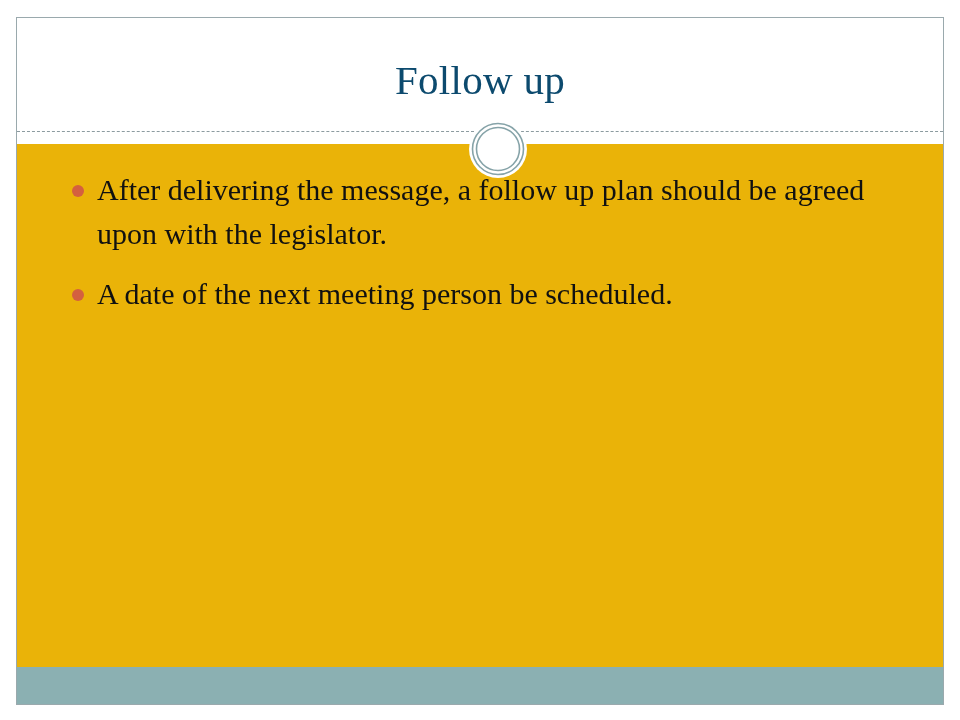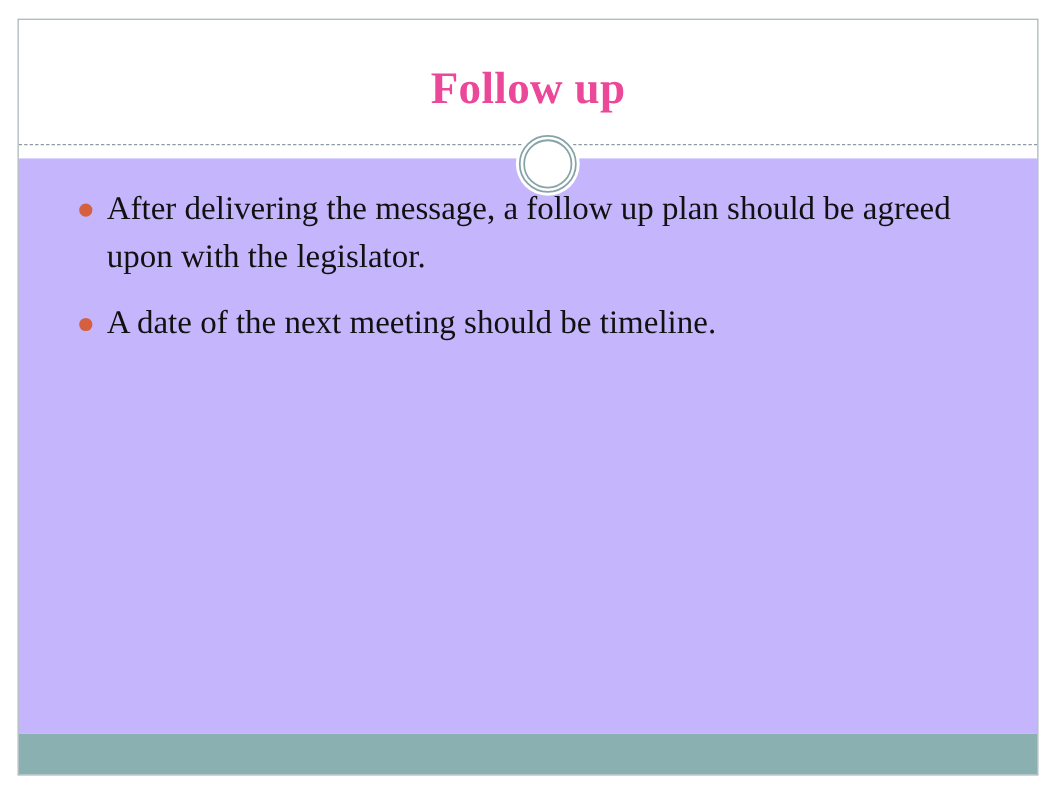--- a/index.html
+++ b/index.html
@@ -43,44 +43,44 @@
   }
 
   .title {
     position: absolute;
     left: 0;
     right: 0;
     top: 38px;
     text-align: center;
     font-size: 41px;
     line-height: 48px;
-    color: #ec4899;
+    color: #0c4a6e;
     letter-spacing: 0.3px;
-    font-weight: bold;
+    font-weight: normal;
     white-space: nowrap;
   }
 
   
   .title-rule {
     position: absolute;
     left: 0;
     right: 0;
     top: 113px;
     height: 0;
     border-top: 1px dashed #8c9ba0;
   }
 
   
   .body-band {
     position: absolute;
     left: 0;
     right: 0;
     top: 126px;
     bottom: 37px;
-    background: #c4b5fd;
+    background: #eab308;
   }
 
   
   .footer-band {
     position: absolute;
     left: 0;
     right: 0;
     bottom: 0;
     height: 37px;
     background: #8bb0b2;
@@ -152,21 +152,21 @@
 
         <div class="bullet-item">
           <span class="bullet-dot"></span>
           <span class="bullet-text">After delivering the message, a follow up plan should be agreed upon with the legislator.</span>
         </div>
 
 
 
         <div class="bullet-item">
           <span class="bullet-dot"></span>
-          <span class="bullet-text">A date of the next meeting should be timeline.</span>
+          <span class="bullet-text">A date of the next meeting person be scheduled.</span>
         </div>
 
       </div>
     </div>
 
     <div class="footer-band"></div>
 
   </div>
 </div>
 

